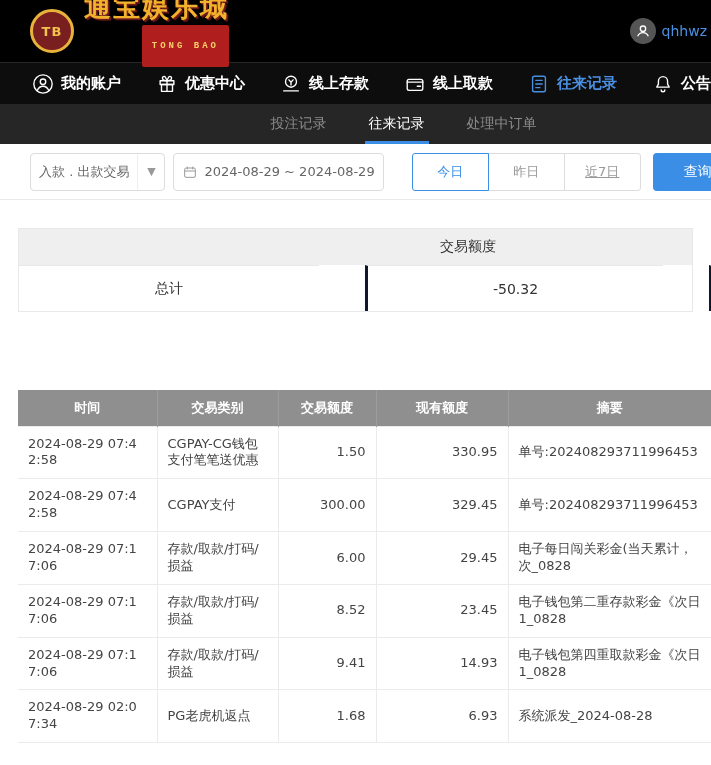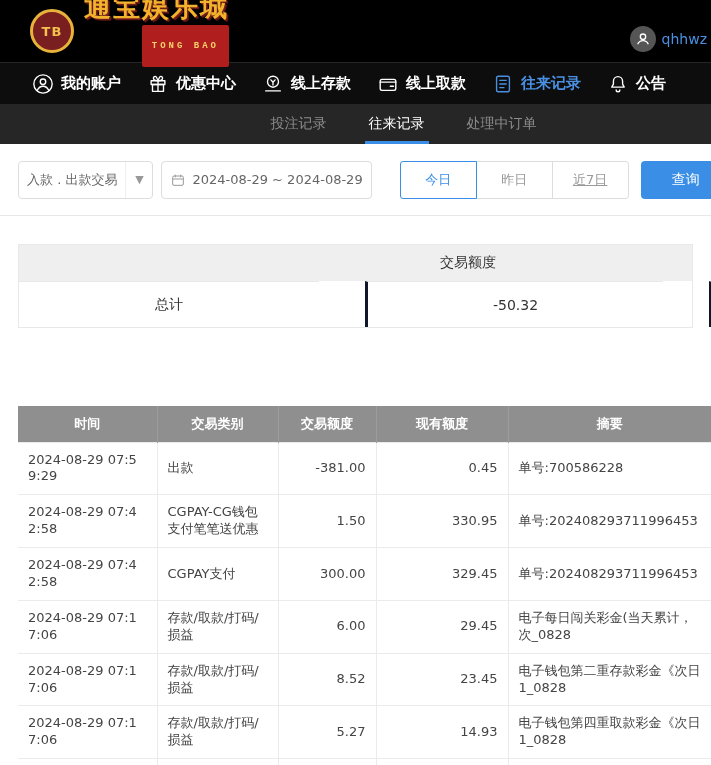--- a/index.html
+++ b/index.html
@@ -11,49 +11,49 @@
     padding:0 10px 0 30px; position:relative; }
   .logo { display:flex; align-items:center; gap:10px; cursor:pointer; }
   .logo-badge { width:44px; height:44px; border-radius:50%; background:#7a1f1f;
     border:3px solid #e8b33a; display:flex; align-items:center; justify-content:center;
     color:#f2c14e; font-weight:bold; font-size:13px; letter-spacing:1px; }
   .logo-textwrap { display:flex; flex-direction:column; align-items:flex-end;font-family:Liberation Mono, monospace; }
   .logo-title { font-size:27px; font-weight:bold; color:#f2b32c;
     text-shadow:1px 1px 0 #7a1f1f, 2px 2px 0 #5a1414; letter-spacing:2px; line-height:1; }
   .logo-ribbon { background:#b01e1e; color:#f5d06a; font-size:9px; letter-spacing:3px;
     padding:16px 10px; border-radius:2px; margin-top:2px; font-weight:bold; }
-  .userbox { position:absolute; right:4px; top:8px; height:62px; display:flex;
+  .userbox { position:absolute; right:4px; top:0; height:62px; display:flex;
     align-items:center; gap:6px; }
   .user-avatar { width:26px; height:26px; border-radius:50%; background:#555;
     display:flex; align-items:center; justify-content:center; }
   .user-name { color:#4a90e2; font-size:14px; cursor:pointer; white-space:nowrap; }
 
   
   .mainnav { height:42px; background:#0d0d0d; border-top:1px solid #262626;
-    display:flex; align-items:center; gap:26px; padding:0 0 0 32px; overflow:hidden; }
+    display:flex; align-items:center; gap:35px; padding:0 0 0 32px; overflow:hidden; }
   .nav-item { display:flex; align-items:center; gap:7px; color:#fff; font-size:15px;
     font-weight:bold; cursor:pointer; white-space:nowrap; flex:none; }
   .nav-item svg { width:22px; height:22px; stroke:#fff; fill:none; stroke-width:1.5;
     stroke-linecap:round; stroke-linejoin:round; }
   .nav-item.active { color:#4a90e2; }
   .nav-item.active svg { stroke:#4a90e2; }
 
   
   .subnav { height:40px; background:#262626; display:flex; align-items:stretch;
     justify-content:center; gap:34px; transform:translateX(0); }
   .subnav-inner { display:flex; gap:34px; margin-left:96px; }
   .tab { display:flex; align-items:center; color:#8c8c8c; font-size:14px;
     cursor:pointer; position:relative; padding:0 4px; }
   .tab.active { color:#fff; }
   .tab.active::after { content:""; position:absolute; left:0; right:0; bottom:0;
     height:3px; background:#3a8ee6; }
 
   
-  .filterbar { height:72px; background:#fff; border-bottom:1px solid #e8e8e8;
-    display:flex; align-items:center; padding-left:18px; }
+  .filterbar { height:56px; background:#fff; border-bottom:1px solid #e8e8e8;
+    display:flex; align-items:center; padding-left:30px; }
   .select-box { width:155px; height:38px; border:1px solid #ddd; border-radius:4px;
     display:flex; align-items:center; font-size:13px; color:#666; cursor:pointer;
     background:#fff; }
   .select-box .sel-text { flex:1; padding:0 8px; white-space:nowrap; }
   .select-box .caret-sep { width:1px; height:36px; background:#eee; }
   .select-box .caret { width:26px; text-align:center; color:#999; font-size:11px; }
   .date-box { width:226px; height:38px; border:1px solid #ddd; border-radius:4px;
     margin-left:8px; display:flex; align-items:center; gap:6px; padding:0 8px;
     font-size:13px; color:#666; cursor:pointer; background:#fff; white-space:nowrap; }
   .date-box svg { width:16px; height:16px; stroke:#999; fill:none; stroke-width:1.5; }
@@ -214,27 +214,20 @@
       <tr>
           <th class="c0">时间</th>
           <th class="c1">交易类别</th>
           <th class="c2">交易额度</th>
           <th class="c3">现有额度</th>
           <th class="c4">摘要</th>
         </tr>
     </thead>
     <tbody>
         <tr>
-          <td class="c0">2024-08-29 07:59:29</td>
-          <td class="c1">出款</td>
-          <td class="c2">-381.00</td>
-          <td class="c3">0.45</td>
-          <td class="c4">单号:700586228</td>
-        </tr>
-        <tr>
           <td class="c0">2024-08-29 07:42:58</td>
           <td class="c1">CGPAY-CG钱包支付笔笔送优惠</td>
           <td class="c2">1.50</td>
           <td class="c3">330.95</td>
           <td class="c4">单号:202408293711996453</td>
         </tr>
         <tr>
           <td class="c0">2024-08-29 07:42:58</td>
           <td class="c1">CGPAY支付</td>
           <td class="c2">300.00</td>
@@ -251,21 +244,21 @@
         <tr>
           <td class="c0">2024-08-29 07:17:06</td>
           <td class="c1">存款/取款/打码/损益</td>
           <td class="c2">8.52</td>
           <td class="c3">23.45</td>
           <td class="c4">电子钱包第二重存款彩金《次日1_0828</td>
         </tr>
         <tr>
           <td class="c0">2024-08-29 07:17:06</td>
           <td class="c1">存款/取款/打码/损益</td>
-          <td class="c2">5.27</td>
+          <td class="c2">9.41</td>
           <td class="c3">14.93</td>
           <td class="c4">电子钱包第四重取款彩金《次日1_0828</td>
         </tr>
         <tr>
           <td class="c0">2024-08-29 02:07:34</td>
           <td class="c1">PG老虎机返点</td>
           <td class="c2">1.68</td>
           <td class="c3">6.93</td>
           <td class="c4">系统派发_2024-08-28</td>
         </tr>

